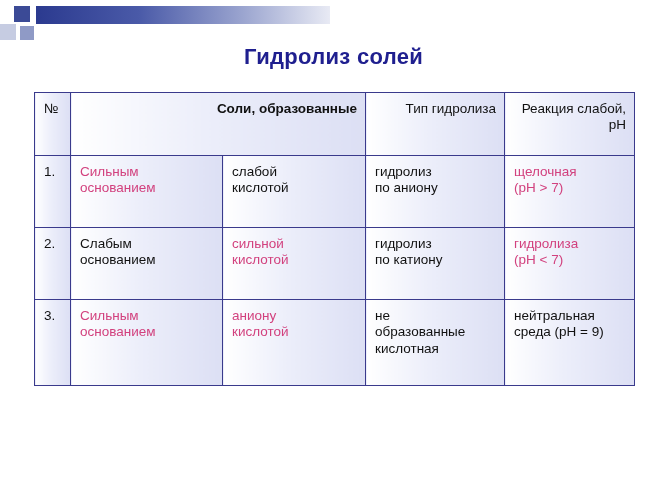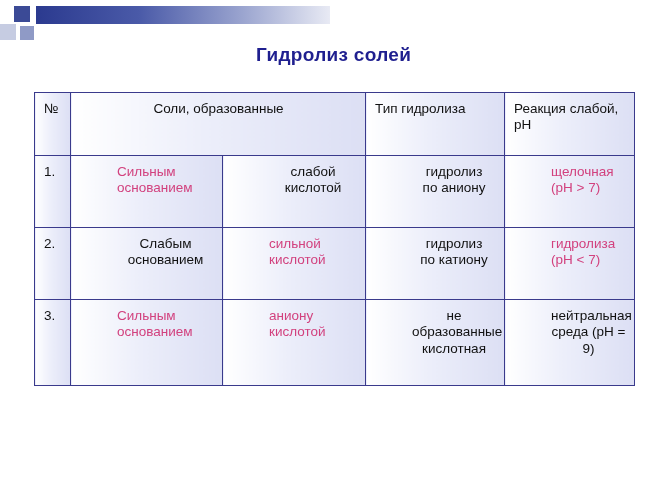--- a/index.html
+++ b/index.html
@@ -38,21 +38,21 @@
     background: #3b4a96;
   }
 
   
   .title {
     position: absolute;
     top: 44px;
     left: 0;
     width: 667px;
     text-align: center;
-    font-size: 19px;
+    font-size: 22px;
     font-weight: bold;
     color: #1f1f8f;
     letter-spacing: 0.3px;
   }
 
   
   .table-wrap {
     position: absolute;
     top: 92px;
     left: 34px;
@@ -75,39 +75,39 @@
   
   col.c-num   { width: 36px; }
   col.c-base  { width: 152px; }
   col.c-acid  { width: 143px; }
   col.c-type  { width: 139px; }
   col.c-ph    { width: 130px; }
 
   thead th {
     height: 46px;
     font-weight: normal;
-    text-align: left;
+    text-align: right;
     color: #111111;
     padding-top: 9px;
   }
   th.hdr-num {
     text-align: left;
   }
   th.hdr-salts {
-    text-align: center;
     padding-top: 16px;
+    font-weight: bold;
   }
   tbody tr { height: 72px; }
   tbody tr.row-tall { height: 86px; }
 
   td.num { color: #111111; }
-  .t-dark { color: #111111; text-align: center; }
+  .t-dark { color: #111111; }
   .t-pink { color: #d2417e; }
 
-  .cellline { display: block; margin-left: 37px; }
+  .cellline { display: block; }
 </style>
 </head>
 <body>
 
 <div class="corner-deco">
   <div class="deco-bar" style="left:36px; top:6px; width:294px; height:18px;"></div>
   <div class="deco-sq dark" style="left:14px; top:6px; width:16px; height:16px;"></div>
   <div class="deco-sq light" style="left:0px; top:24px; width:16px; height:16px;"></div>
   <div class="deco-sq" style="left:20px; top:26px; width:14px; height:14px;"></div>
 </div>

